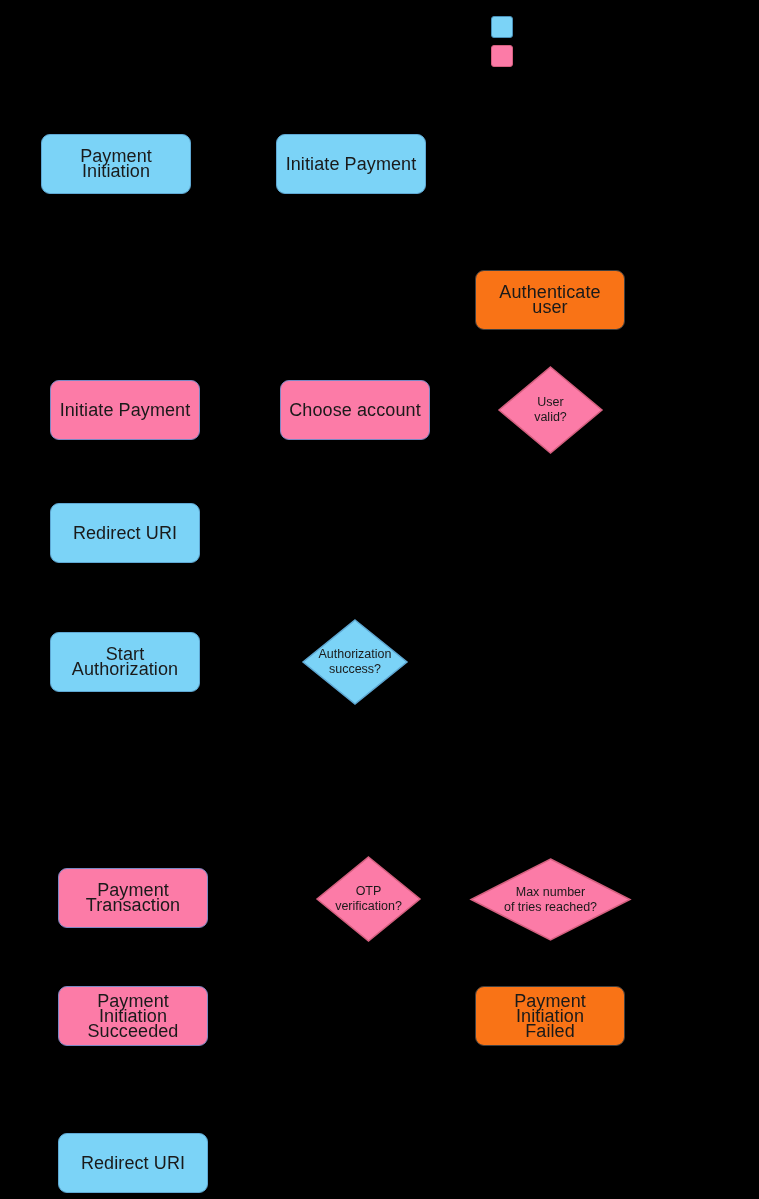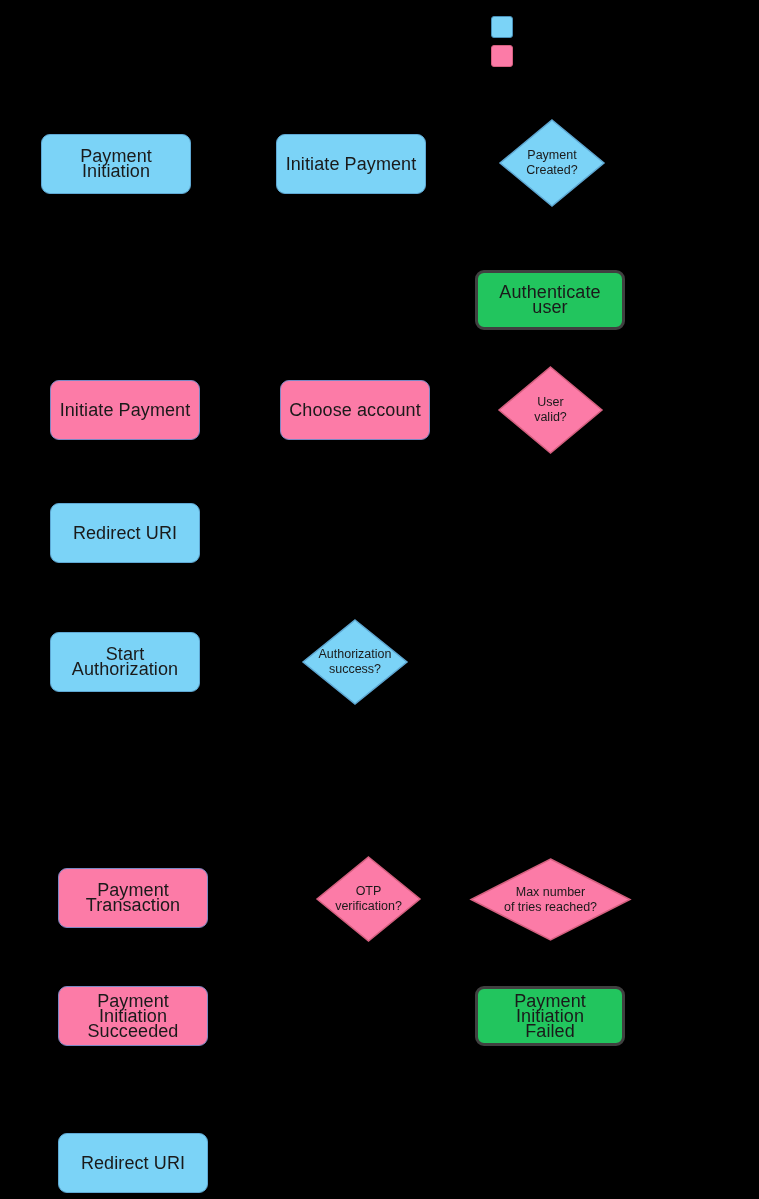--- a/index.html
+++ b/index.html
@@ -53,22 +53,22 @@
   }
   .box.blue {
     background: #7bd3f7;
     border: 1px solid #5fa8d3;
   }
   .box.pink {
     background: #fc7ba7;
     border: 1px solid #7b88c4;
   }
   .box.pink-plain {
-    background: #22c55e;
-    border: 3px solid #404040;
+    background: #f97316;
+    border: 1px solid #404040;
   }
   .box .label {
     padding: 0 8px;
     white-space: pre-line;
   }
 
   
   .diamond {
     position: absolute;
   }
@@ -105,29 +105,20 @@
   <div class="legend-swatch pink" style="left:491px; top:45px;"></div>
 
   <div class="node box blue" style="left:41px; top:134px; width:150px; height:60px;">
     <div class="label">Payment Initiation</div>
   </div>
 
   <div class="node box blue" style="left:276px; top:134px; width:150px; height:60px;">
     <div class="label">Initiate Payment</div>
   </div>
 
-  <div class="diamond" style="left:500px; top:120px; width:104px; height:86px;">
-    <svg width="104" height="86" viewBox="0 0 104 86">
-      <polygon points="52,0 104,43 52,86 0,43" fill="#7bd3f7" stroke="#5fa8d3" stroke-width="1.5"></polygon>
-    </svg>
-    <div class="label">
-      <span>Payment
-Created?</span>
-    </div>
-  </div>
 
   <div class="node box pink-plain" style="left:475px; top:270px; width:150px; height:60px;">
     <div class="label">Authenticate user</div>
   </div>
 
   <div class="node box pink" style="left:50px; top:380px; width:150px; height:60px;">
     <div class="label">Initiate Payment</div>
   </div>
 
   <div class="node box pink" style="left:280px; top:380px; width:150px; height:60px;text-align:right;">

